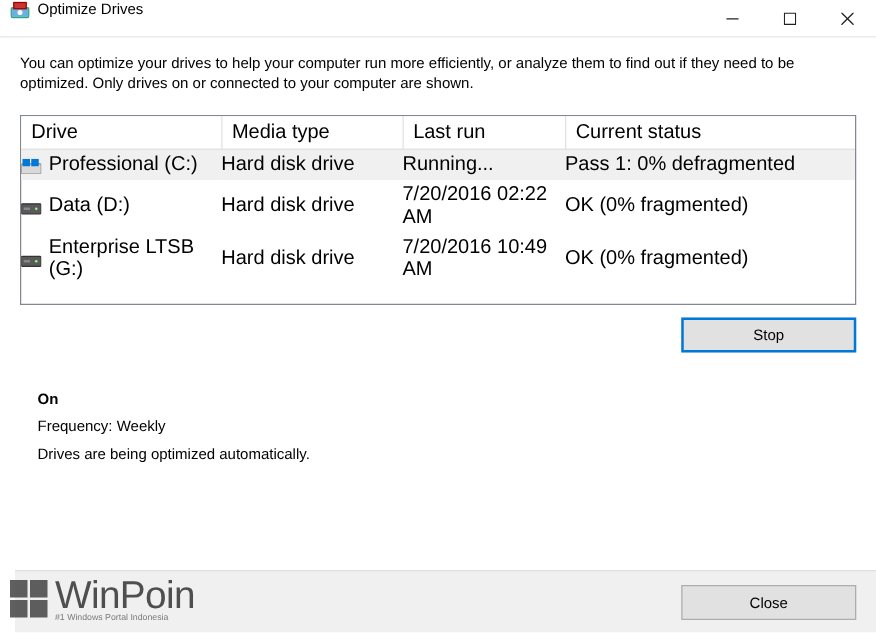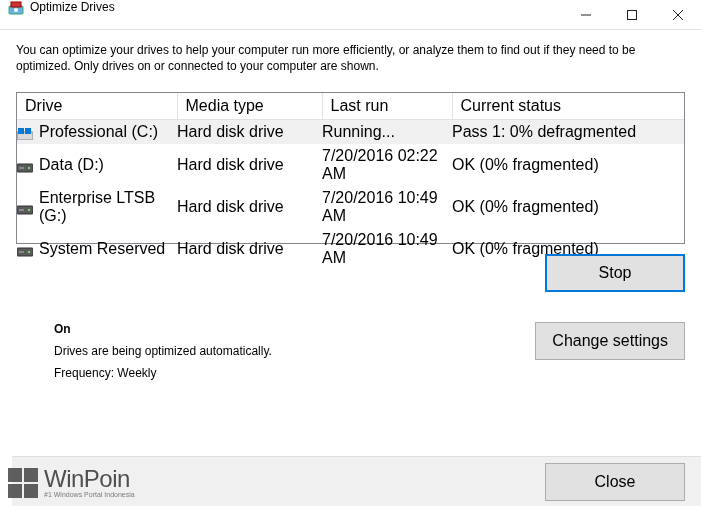--- a/index.html
+++ b/index.html
@@ -27,37 +27,37 @@
 .drive-table td { padding: 3px 0; vertical-align: middle; }
 .drive-table tr.selected td { background: #f0f0f0; }
 .drive-cell { display: flex; align-items: center; gap: 6px; }
 .drive-icon { width: 16px; height: 12px; flex-shrink: 0; }
 
 .col-drive { width: 160px; }
 .col-media { width: 145px; }
 .col-last { width: 130px; }
 
 .btn-row { display: flex; justify-content: flex-end; margin-top: 10px; gap: 8px; }
-.btn { min-width: 140px; height: 38px; font-size: 16px; background: #e1e1e1; border: 1px solid #adadad; padding: 0 16px; cursor: default; display: inline-flex; align-items: center; justify-content: center; text-align: center; }
+.btn { min-width: 140px; height: 28px; font-size: 12px; background: #e1e1e1; border: 1px solid #adadad; padding: 0 16px; cursor: default; display: inline-flex; align-items: center; justify-content: center; text-align: center; }
 .btn.focus { border: 2px solid #0078d7; background: #e1e1e1; padding: 0 15px; }
 
 .sched-section { margin-top: 20px; }
 .sched-body { padding-left: 14px; padding-top: 10px; display: flex; align-items: flex-start; }
-.sched-text { flex: 1; margin-left: 24px; }
+.sched-text { flex: 1; }
 .sched-text .on { font-weight: bold; margin-bottom: 8px; }
 .sched-text .line { margin-bottom: 8px; }
 .sched-right { }
 
 .bottom-bar { position: absolute; bottom: 0; left: 12px; right: 0; height: 50px; background: #f0f0f0; border-top: 1px solid #dfdfdf; display: flex; align-items: center; justify-content: flex-end; padding-right: 16px; }
 
 .watermark { position: absolute; left: 8px; bottom: 8px; display: flex; align-items: center; gap: 6px; opacity: 0.85; pointer-events: none; }
 .watermark .logo { display: grid; grid-template-columns: 14px 14px; grid-template-rows: 14px 14px; gap: 2px; }
 .watermark .logo div { background: #444; }
 .watermark .wp-text { display: flex; flex-direction: column; line-height: 1; }
-.watermark .wp-big { font-size: 24px; font-weight: 300; color: #333; letter-spacing: -0.5px; }
+.watermark .wp-big { font-size: 31px; font-weight: 300; color: #333; letter-spacing: -0.5px; }
 .watermark .wp-small { font-size: 7px; color: #666; }
 </style>
 </head>
 <body>
 
 <div class="titlebar">
   <span class="app-icon">
     <svg viewBox="0 0 16 16">
         <rect x="1" y="6" width="14" height="8" rx="1" fill="#6ab0e0" stroke="#3a7"></rect>
         <rect x="3" y="2" width="10" height="5" fill="#c33" stroke="#900"></rect>
@@ -138,52 +138,34 @@
                     <circle cx="12" cy="7" r="1" fill="#8f8"></circle>
                     <rect x="2" y="6" width="5" height="2" fill="#888"></rect>
                   </svg></span>
                 <span>Enterprise LTSB (G:)</span>
               </div>
             </td>
             <td>Hard disk drive</td>
             <td>7/20/2016 10:49 AM</td>
             <td>OK (0% fragmented)</td>
           </tr>
-          <tr>
-            <td>
-              <div class="drive-cell">
-                <span class="drive-icon"><svg viewBox="0 0 16 12">
-                    <rect x="0" y="3" width="16" height="8" rx="1" fill="#5a5a5a" stroke="#333"></rect>
-                    <circle cx="12" cy="7" r="1" fill="#8f8"></circle>
-                    <rect x="2" y="6" width="5" height="2" fill="#888"></rect>
-                  </svg></span>
-                <span>System Reserved</span>
-              </div>
-            </td>
-            <td>Hard disk drive</td>
-            <td>7/20/2016 10:49 AM</td>
-            <td>OK (0% fragmented)</td>
-          </tr>
         </tbody>
     </table>
   </div>
 
   <div class="btn-row">
     <button class="btn focus">Stop</button>
   </div>
 
   <div class="sched-section">
     <div class="sched-body">
       <div class="sched-text">
         <div class="on">On</div>
+        <div class="line">Frequency: Weekly</div>
         <div class="line">Drives are being optimized automatically.</div>
-        <div class="line">Frequency: Weekly</div>
-      </div>
-      <div class="sched-right">
-        <button class="btn">Change settings</button>
       </div>
     </div>
   </div>
 </div>
 
 <div class="bottom-bar">
   <button class="btn">Close</button>
 </div>
 
 <div class="watermark">

